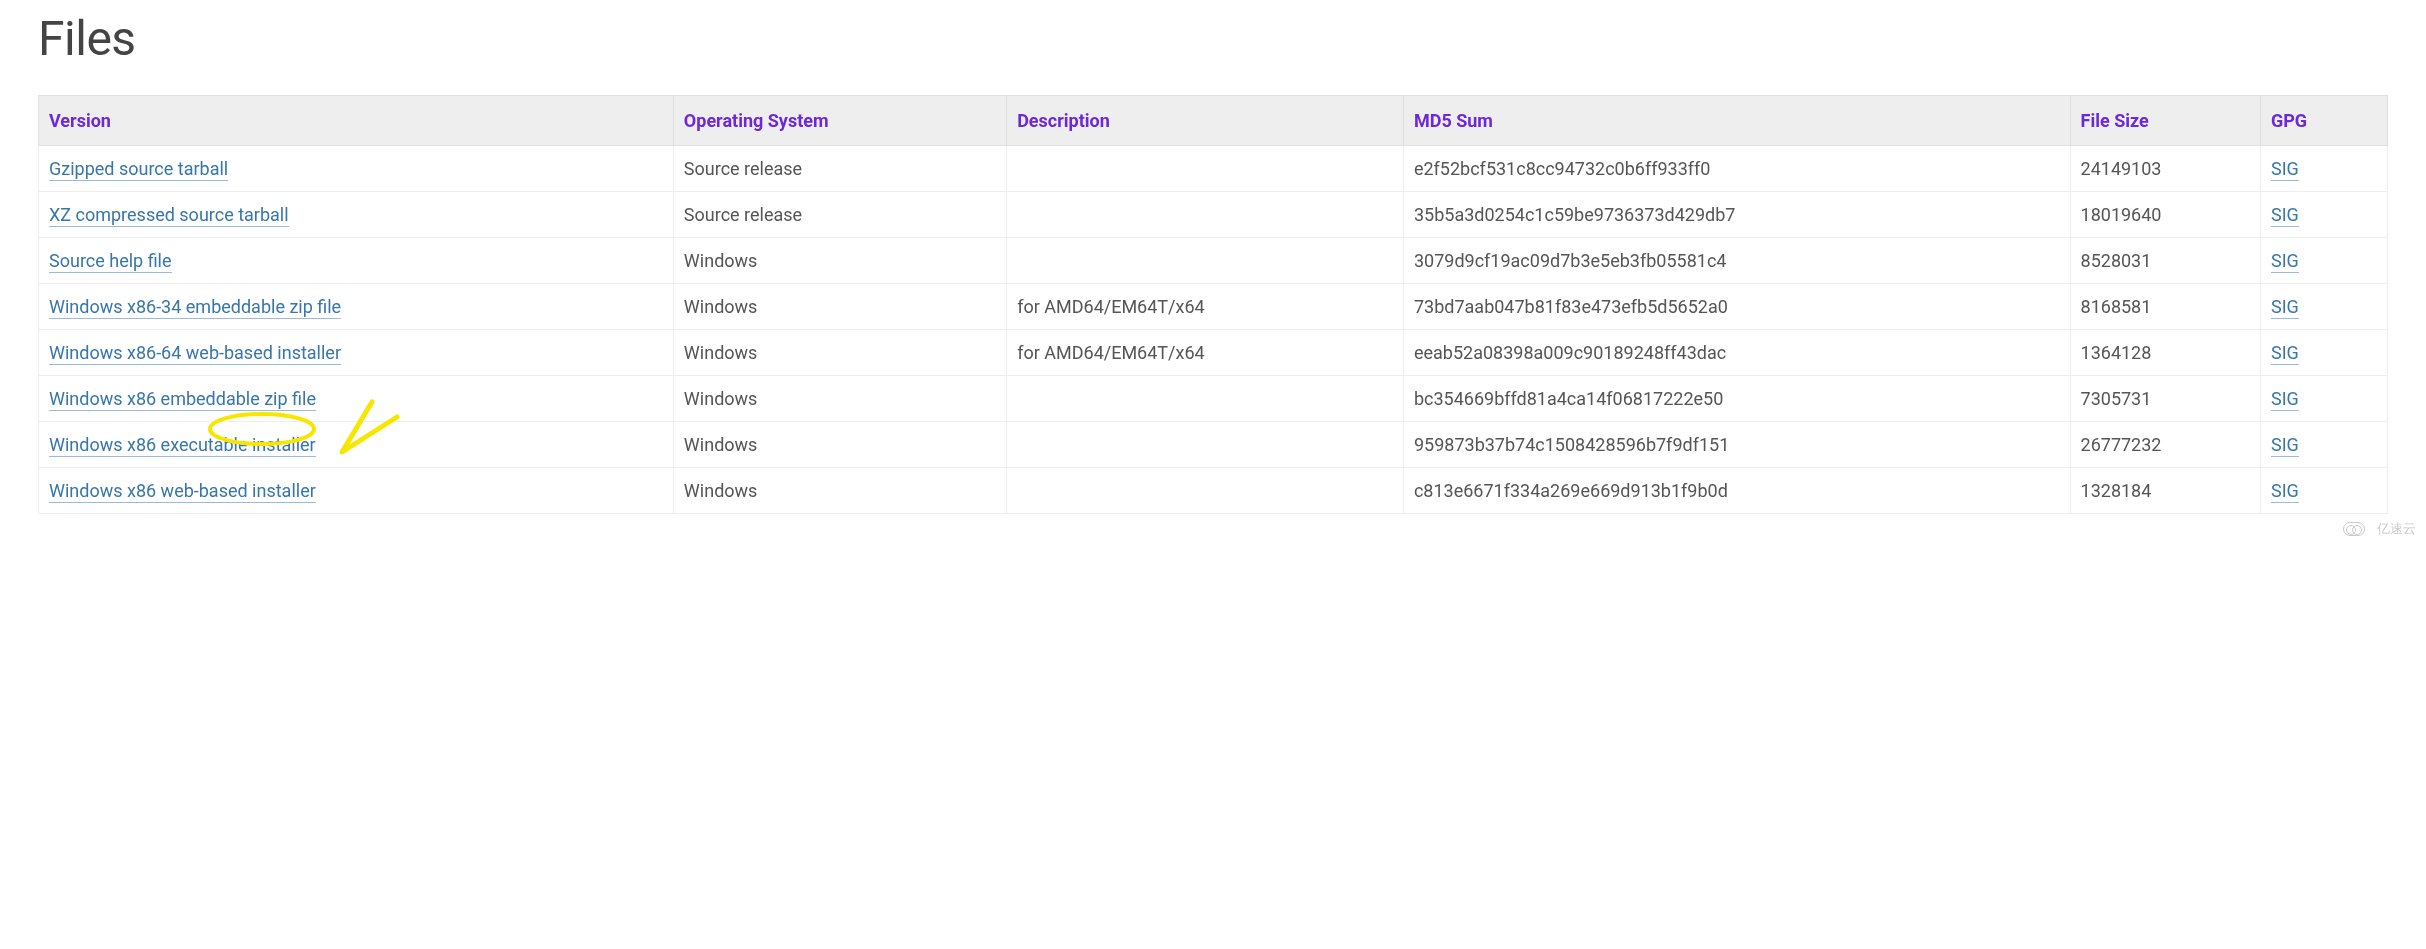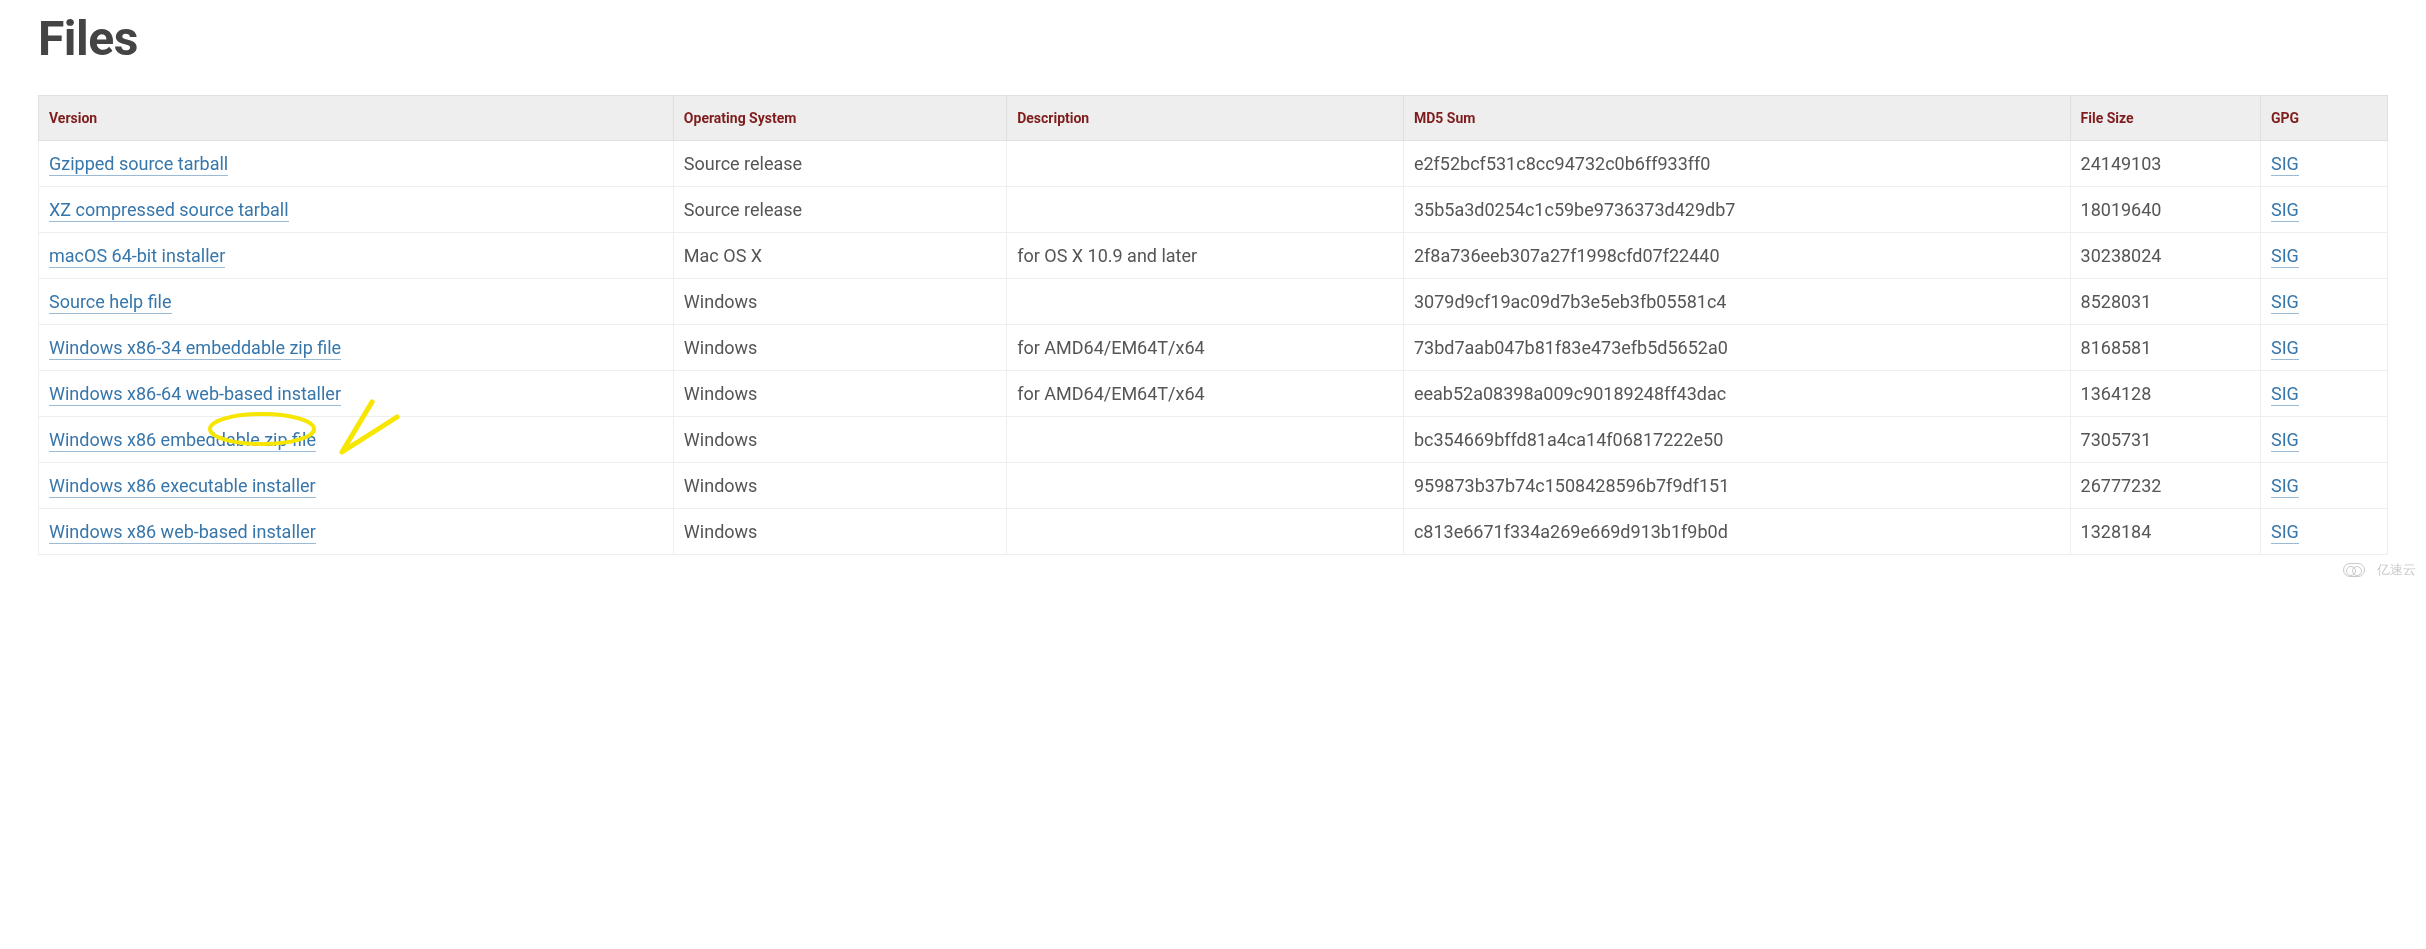--- a/index.html
+++ b/index.html
@@ -11,44 +11,44 @@
     color: #444;
     font-size: 18px;
   }
   .page {
     width: 2426px;
     padding: 10px 38px 30px 38px;
     position: relative;
   }
   h1 {
     font-size: 48px;
-    font-weight: 700;
+    font-weight: 400;
     color: #444;
     margin: 0 0 28px 0;
     letter-spacing: -0.5px;
   }
   table {
     width: 100%;
     border-collapse: collapse;
     table-layout: fixed;
   }
   col.c-version { width: 400px; }
   col.c-os       { width: 210px; }
   col.c-desc     { width: 250px; }
   col.c-md5      { width: 420px; }
   col.c-size     { width: 120px; }
   col.c-gpg      { width: 80px; }
   thead th {
     background: #eeeeee;
     text-align: left;
     font-weight: 700;
-    color: #7f1d1d;
+    color: #6d28d9;
     padding: 14px 10px;
     border: 1px solid #e0e0e0;
-    font-size: 14px;
+    font-size: 18px;
     margin-left: 24px;
   }
   tbody td {
     padding: 12px 10px;
     border: 1px solid #eeeeee;
     color: #555;
     vertical-align: middle;
     white-space: nowrap;
     overflow: hidden;
     text-overflow: ellipsis;
@@ -133,28 +133,20 @@
         </tr>
         <tr>
           <td><a class="link" href="#">XZ compressed source tarball</a></td>
           <td>Source release</td>
           <td></td>
           <td>35b5a3d0254c1c59be9736373d429db7</td>
           <td>18019640</td>
           <td><a class="link" href="#">SIG</a></td>
         </tr>
         <tr>
-          <td><a class="link" href="#">macOS 64-bit installer</a></td>
-          <td>Mac OS X</td>
-          <td>for OS X 10.9 and later</td>
-          <td>2f8a736eeb307a27f1998cfd07f22440</td>
-          <td>30238024</td>
-          <td><a class="link" href="#">SIG</a></td>
-        </tr>
-        <tr>
           <td><a class="link" href="#">Source help file</a></td>
           <td>Windows</td>
           <td></td>
           <td>3079d9cf19ac09d7b3e5eb3fb05581c4</td>
           <td>8528031</td>
           <td><a class="link" href="#">SIG</a></td>
         </tr>
         <tr>
           <td><a class="link" href="#">Windows x86-34 embeddable zip file</a></td>
           <td>Windows</td>

